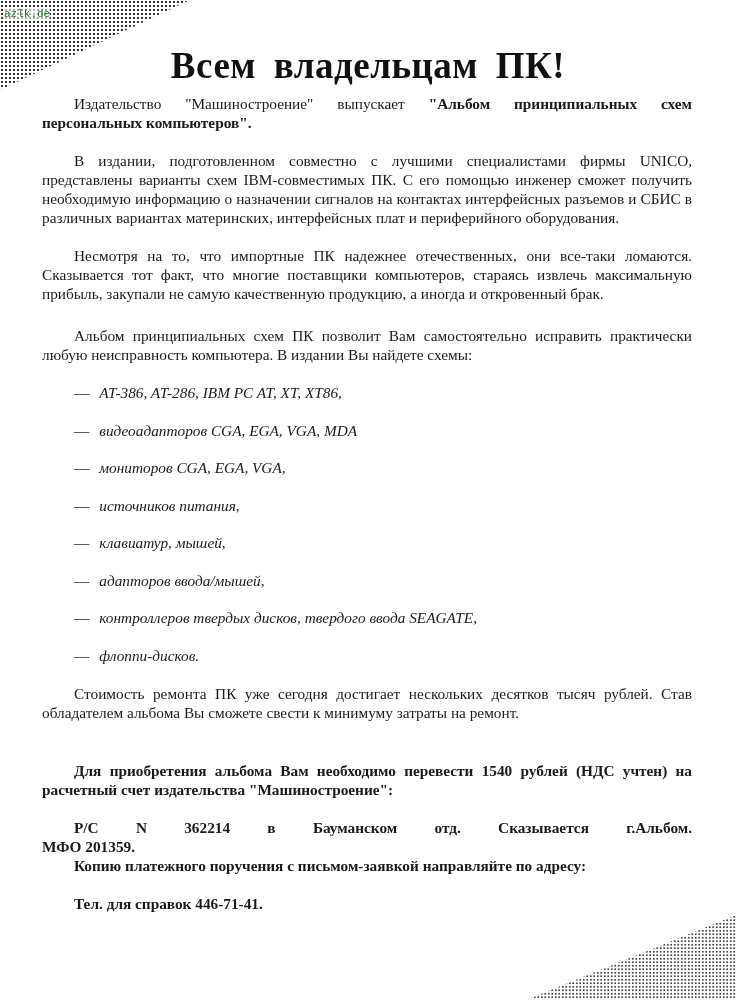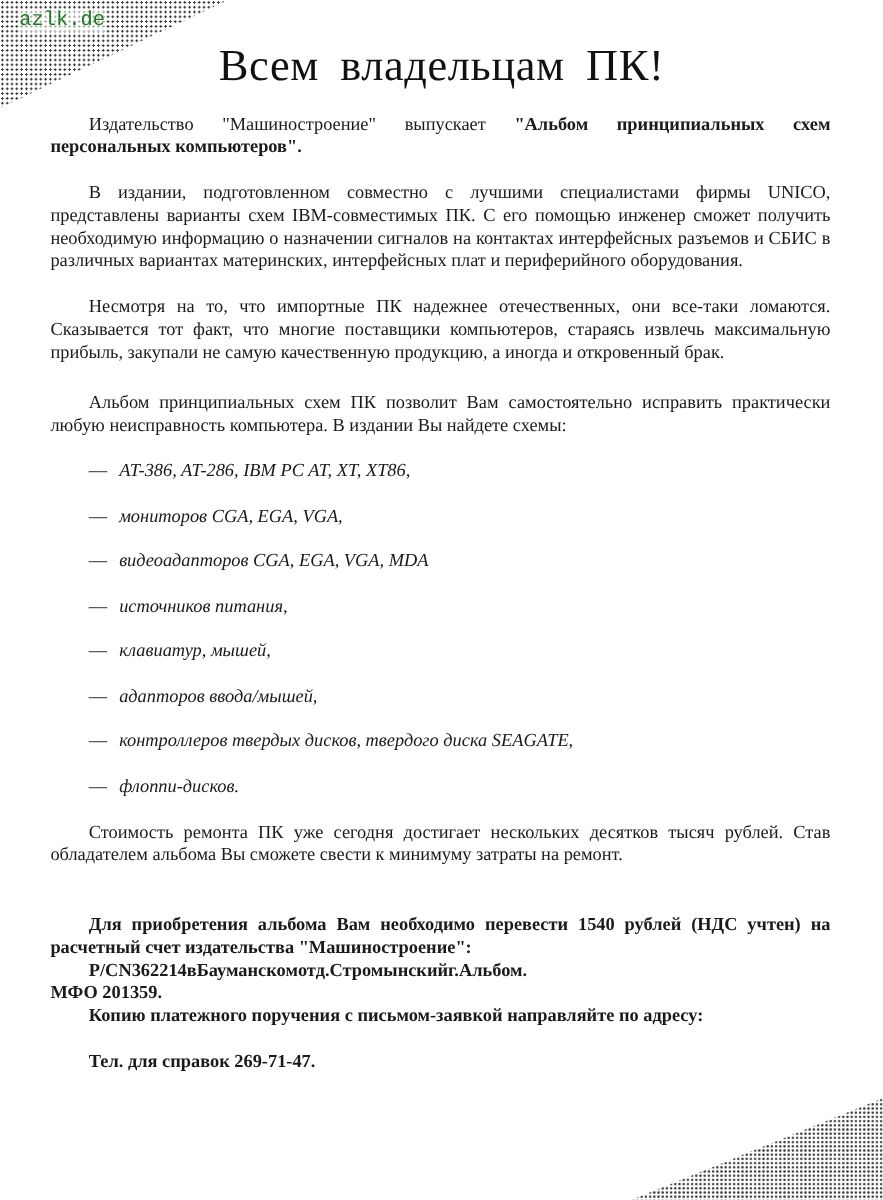--- a/index.html
+++ b/index.html
@@ -14,87 +14,87 @@
     background-size: 4px 4px;
     clip-path: polygon(0 0, 100% 0, 0 100%);
   }
   .dots-br {
     position: absolute; right: 0; bottom: 0; width: 210px; height: 85px;
     background-image: radial-gradient(circle, #444 0.9px, transparent 1.1px);
     background-size: 3.5px 3.5px;
     clip-path: polygon(100% 0, 100% 100%, 0 100%);
   }
   .watermark {
-    position: absolute; left: 16px; top: 8px;
+    position: absolute; left: 4px; top: 8px;
     font-family: "Liberation Mono", "DejaVu Sans Mono", monospace;
-    font-size: 17px; color: #1e7a1e; background: rgba(255,255,255,0.6);
+    font-size: 11px; color: #1e7a1e; background: rgba(255,255,255,0.6);
   }
   .title {
     position: absolute; left: 0; right: 0; top: 28px; text-align: center;
     font-size: 37px; letter-spacing: 0.5px; word-spacing: 8px; color: #111;
   }
   .content {
     position: absolute; left: 42px; width: 650px; top: 94px;
     font-size: 15.3px; line-height: 19px;
   }
   .p { margin: 0; text-align: justify; text-align-last: left; text-indent: 32px; }
   .bold { font-weight: bold; }
   .ital { }
   .gap-s { height: 19px; }
   .gap-m { height: 23px; }
   .list { margin: 0; padding: 0; list-style: none; }
   .list li { margin: 0 0 18.5px 32px; font-style: italic; line-height: 19px; }
   .list li .dash { font-style: normal; margin-right: 10px; }
   .order .p { text-indent: 32px; }
-  .bank { display: flex; padding-left: 32px; font-weight: bold; }
+  .bank { display: flex; justify-content: space-between; padding-left: 32px; font-weight: bold; margin-top: 19px; }
 </style>
 </head>
 <body>
 
 <div class="dots-tl"></div>
 <div class="dots-br"></div>
 <div class="watermark">azlk.de</div>
 
-<h1 class="title" style="margin:6px;font-weight:normal;">Всем владельцам ПК!</h1>
+<h1 class="title" style="margin:16px;font-weight:bold;">Всем владельцам ПК!</h1>
 
 <div class="content">
   <p class="p"><span>Издательство "Машиностроение" выпускает </span><span class="bold">"Альбом принципиальных схем персональных компьютеров".</span></p>
   <div class="gap-s"></div>
   <p class="p">В издании, подготовленном совместно с лучшими специалистами фирмы UNICO, представлены варианты схем IBM-совместимых ПК. С его помощью инженер сможет получить необходимую информацию о назначении сигналов на контактах интерфейсных разъемов и СБИС в различных вариантах материнских, интерфейсных плат и периферийного оборудования.</p>
   <div class="gap-s"></div>
   <p class="p">Несмотря на то, что импортные ПК надежнее отечественных, они все-таки ломаются. Сказывается тот факт, что многие поставщики компьютеров, стараясь извлечь максимальную прибыль, закупали не самую качественную продукцию, а иногда и откровенный брак.</p>
   <div class="gap-m"></div>
   <p class="p ital">Альбом принципиальных схем ПК позволит Вам самостоятельно исправить практически любую неисправность компьютера. В издании Вы найдете схемы:</p>
   <div class="gap-s"></div>
 
   <ul class="list">
     <li><span class="dash">—</span><span>AT-386, AT-286, IBM PC AT, XT, XT86,</span></li>
+    <li><span class="dash">—</span><span>видеоадапторов CGA, EGA, VGA, MDA</span></li>
     <li><span class="dash">—</span><span>мониторов CGA, EGA, VGA,</span></li>
-    <li><span class="dash">—</span><span>видеоадапторов CGA, EGA, VGA, MDA</span></li>
     <li><span class="dash">—</span><span>источников питания,</span></li>
     <li><span class="dash">—</span><span>клавиатур, мышей,</span></li>
     <li><span class="dash">—</span><span>адапторов ввода/мышей,</span></li>
-    <li><span class="dash">—</span><span>контроллеров твердых дисков, твердого диска SEAGATE,</span></li>
+    <li><span class="dash">—</span><span>контроллеров твердых дисков, твердого ввода SEAGATE,</span></li>
     <li style="margin-bottom:0"><span class="dash">—</span><span>флоппи-дисков.</span></li>
   </ul>
 
   <div class="gap-s"></div>
   <p class="p">Стоимость ремонта ПК уже сегодня достигает нескольких десятков тысяч рублей. Став обладателем альбома Вы сможете свести к минимуму затраты на ремонт.</p>
   <div style="height:39px"></div>
 
   <div class="order bold">
     <p class="p">Для приобретения альбома Вам необходимо перевести 1540 рублей (НДС учтен) на расчетный счет издательства "Машиностроение":</p>
     <div class="bank">
       <span>Р/С</span>
       <span>N</span>
       <span>362214</span>
       <span>в</span>
       <span>Бауманском</span>
       <span>отд.</span>
-      <span>Стромынский</span>
+      <span>Сказывается</span>
       <span>г.Альбом.</span>
     </div>
     <p class="p" style="text-indent:0">МФО 201359.</p>
     <p class="p">Копию платежного поручения с письмом-заявкой направляйте по адресу:</p>
     <div style="height:19px"></div>
-    <p class="p">Тел. для справок 269-71-47.</p>
+    <p class="p">Тел. для справок 446-71-41.</p>
   </div>
 </div>
 
 </body></html>

